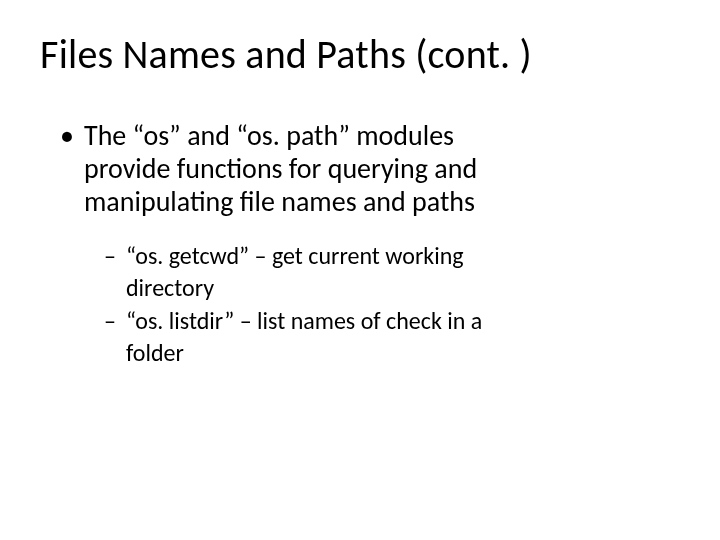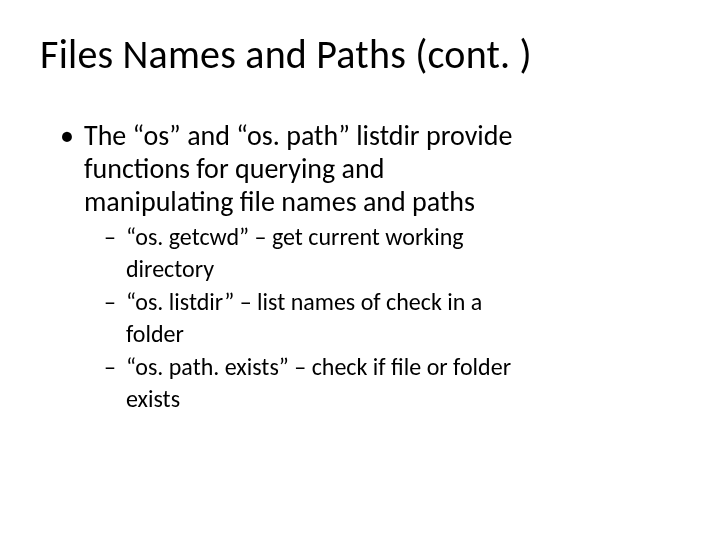--- a/index.html
+++ b/index.html
@@ -39,21 +39,21 @@
   ul.level1 > li::before {
     content: "•";
     position: absolute;
     left: 0;
     top: 0;
     font-size: 28px;
   }
   ul.level2 {
     list-style: none;
     padding: 0;
-    margin: 3px 0 0 20px;
+    margin: 22px 0 0 20px;
   }
   ul.level2 > li {
     position: relative;
     padding-left: 22px;
     font-size: 24px;
     line-height: 1.35;
   }
   ul.level2 > li::before {
     content: "–";
     position: absolute;
@@ -63,21 +63,20 @@
   }
 </style>
 </head>
 <body>
 
 <div class="slide">
   <h1 class="title">Files Names and Paths (cont. )</h1>
 
   <ul class="level1">
     <li>
-      <span>The “os” and “os. path” listdir provide functions for querying and manipulating file names and paths</span>
+      <span>The “os” and “os. path” modules provide functions for querying and manipulating file names and paths</span>
       <ul class="level2">
         <li><span>“os. getcwd” – get current working directory</span></li>
         <li><span>“os. listdir” – list names of check in a folder</span></li>
-        <li><span>“os. path. exists” – check if file or folder exists</span></li>
       </ul>
     </li>
   </ul>
 </div>
 
 </body></html>

